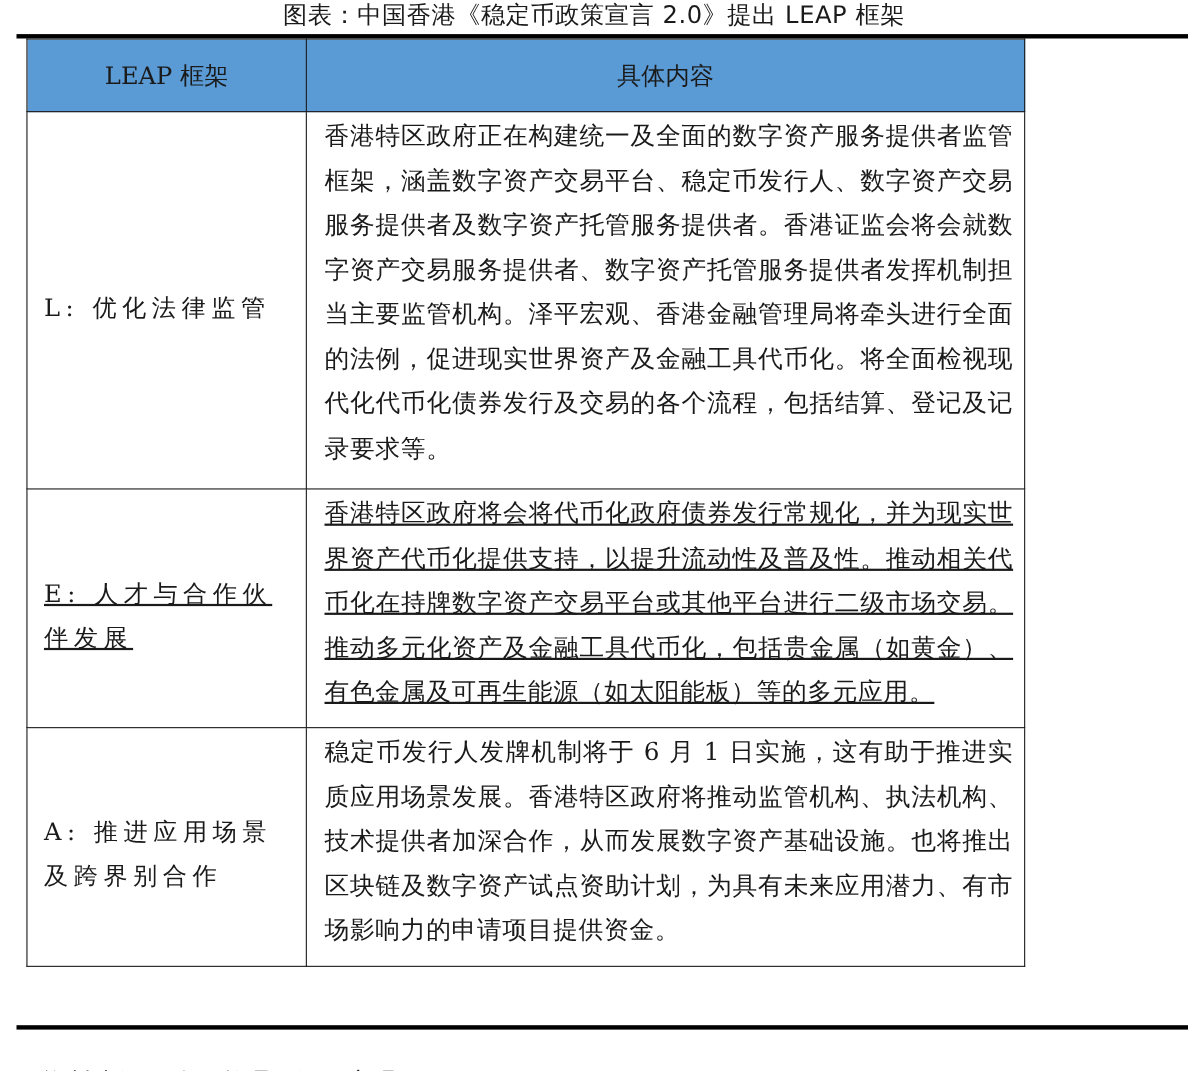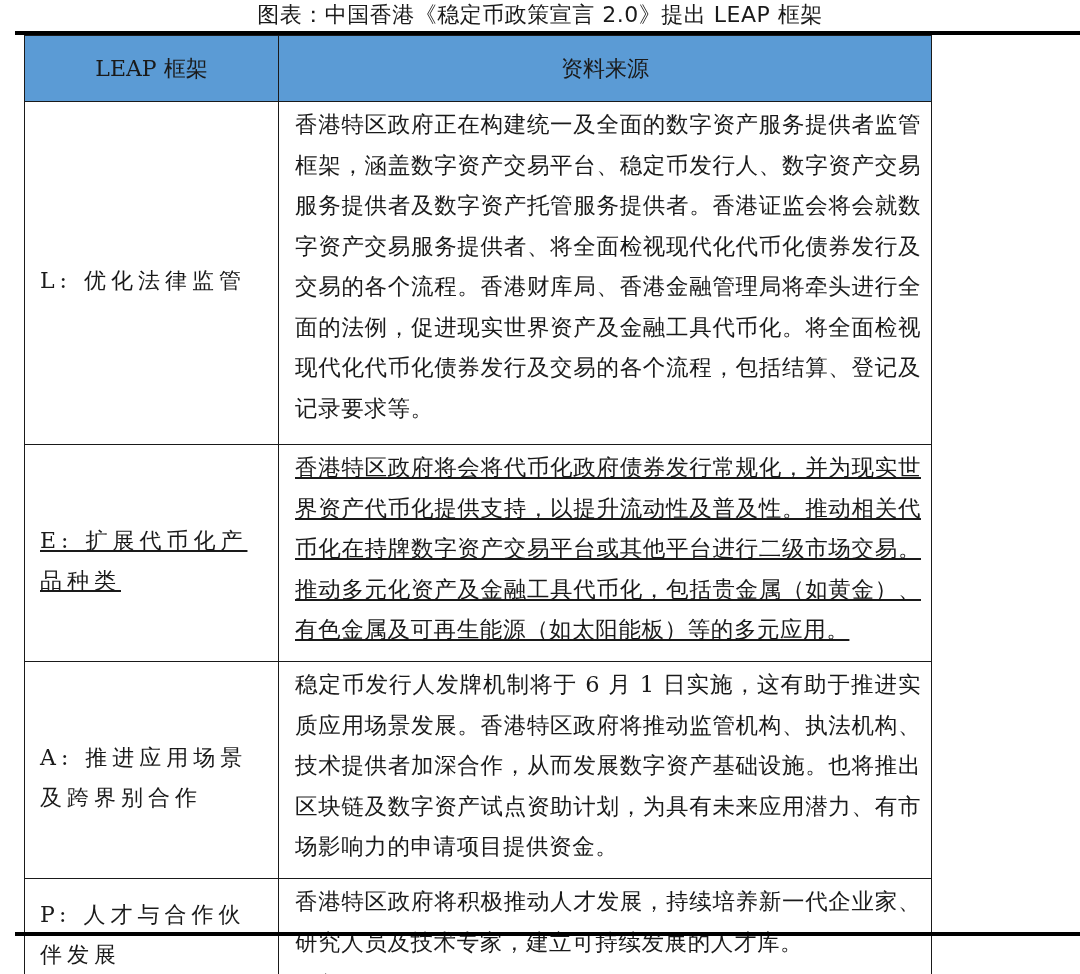--- a/index.html
+++ b/index.html
@@ -33,37 +33,33 @@
 <div class="rule-top"></div>
 
 <table class="leap">
   <colgroup>
       <col class="col1">
       <col>
     </colgroup>
   <thead>
     <tr>
       <th>LEAP 框架</th>
-      <th>资料来源</th>
+      <th>具体内容</th>
     </tr>
   </thead>
   <tbody>
     <tr class="row-l">
       <td class="label">L: 优化法律监管</td>
-      <td class="content">香港特区政府正在构建统一及全面的数字资产服务提供者监管框架，涵盖数字资产交易平台、稳定币发行人、数字资产交易服务提供者及数字资产托管服务提供者。香港证监会将会就数字资产交易服务提供者、将全面检视现代化代币化债券发行及交易的各个流程。香港财库局、香港金融管理局将牵头进行全面的法例，促进现实世界资产及金融工具代币化。将全面检视现代化代币化债券发行及交易的各个流程，包括结算、登记及记录要求等。</td>
+      <td class="content">香港特区政府正在构建统一及全面的数字资产服务提供者监管框架，涵盖数字资产交易平台、稳定币发行人、数字资产交易服务提供者及数字资产托管服务提供者。香港证监会将会就数字资产交易服务提供者、数字资产托管服务提供者发挥机制担当主要监管机构。泽平宏观、香港金融管理局将牵头进行全面的法例，促进现实世界资产及金融工具代币化。将全面检视现代化代币化债券发行及交易的各个流程，包括结算、登记及记录要求等。</td>
     </tr>
     <tr class="row-e">
-      <td class="label">E: 扩展代币化产品种类</td>
+      <td class="label">E: 人才与合作伙伴发展</td>
       <td class="content">香港特区政府将会将代币化政府债券发行常规化，并为现实世界资产代币化提供支持，以提升流动性及普及性。推动相关代币化在持牌数字资产交易平台或其他平台进行二级市场交易。推动多元化资产及金融工具代币化，包括贵金属（如黄金）、有色金属及可再生能源（如太阳能板）等的多元应用。</td>
     </tr>
     <tr class="row-a">
       <td class="label">A: 推进应用场景及跨界别合作</td>
       <td class="content">稳定币发行人发牌机制将于 6 月 1 日实施，这有助于推进实质应用场景发展。香港特区政府将推动监管机构、执法机构、技术提供者加深合作，从而发展数字资产基础设施。也将推出区块链及数字资产试点资助计划，为具有未来应用潜力、有市场影响力的申请项目提供资金。</td>
-    </tr>
-    <tr class="row-p">
-      <td class="label">P: 人才与合作伙伴发展</td>
-      <td class="content">香港特区政府将积极推动人才发展，持续培养新一代企业家、研究人员及技术专家，建立可持续发展的人才库。</td>
     </tr>
   </tbody>
 </table>
 
 <div class="rule-bottom"></div>
 <div class="source">资料来源：公开整理，泽平宏观</div>
 
 </body></html>

